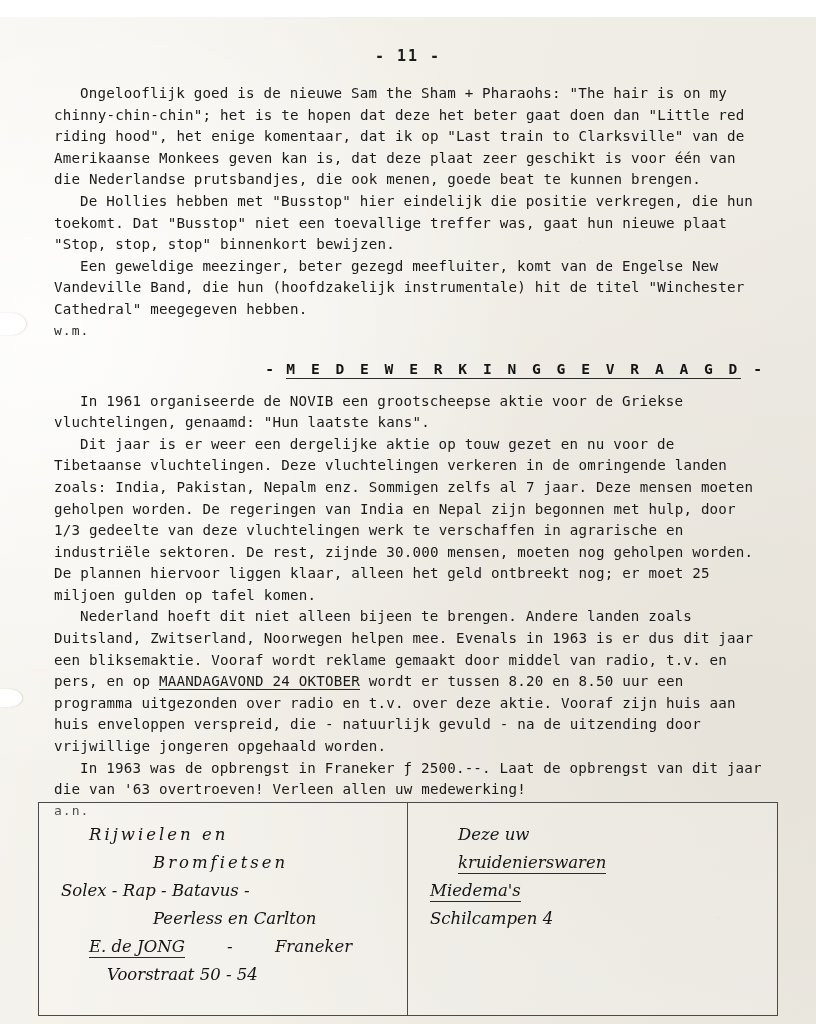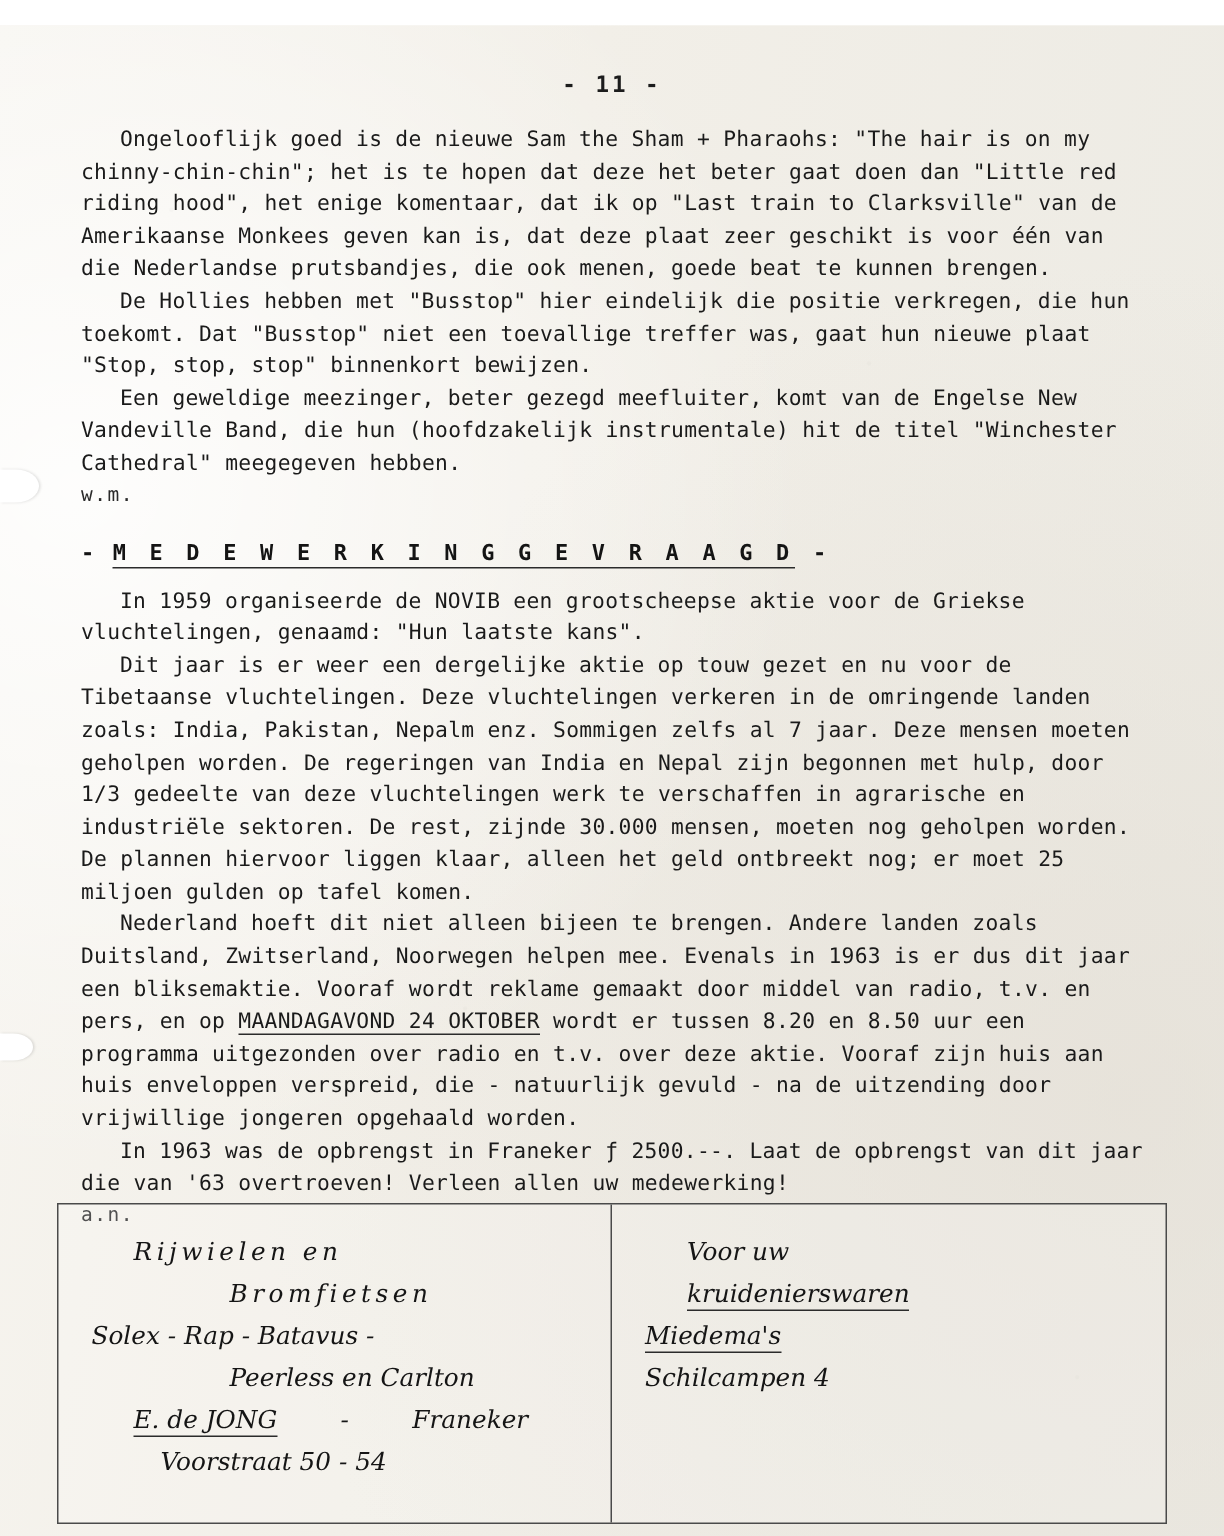--- a/index.html
+++ b/index.html
@@ -72,21 +72,21 @@
   }
 
   .signature {
     text-align: left;
     font-size: 13px;
     letter-spacing: 1px;
     color: #2a2a2a;
     margin: 2px 86px 0 0;
   }
   .section-heading {
-    text-align: left;
+    text-align: right;
     font-size: 14.6px;
     letter-spacing: 3.5px;
     color: #141414;
     margin: 22px 0 14px 0;
     font-weight: 700;
   }
   .section-heading span.u {
     border-bottom: 1px solid #2b2b2b;
     padding-bottom: 1px;
   }
@@ -158,21 +158,21 @@
 
   <div class="signature">w.m.</div>
 
   <div class="section-heading">
     <span class="dash">-</span>
     <span class="u">M E D E W E R K I N G   G E V R A A G D</span>
     <span class="dash">-</span>
   </div>
 
   <div class="body-text">
-    <p>In 1959 organiseerde de NOVIB een grootscheepse aktie voor de Griekse vluchtelingen, genaamd: "Hun laatste kans".</p>
+    <p>In 1961 organiseerde de NOVIB een grootscheepse aktie voor de Griekse vluchtelingen, genaamd: "Hun laatste kans".</p>
     <p>Dit jaar is er weer een dergelijke aktie op touw gezet en nu voor de Tibetaanse vluchtelingen. Deze vluchtelingen verkeren in de omringende landen zoals: India, Pakistan, Nepalm enz. Sommigen zelfs al 7 jaar. Deze mensen moeten geholpen worden. De regeringen van India en Nepal zijn begonnen met hulp, door 1/3 gedeelte van deze vluchtelingen werk te verschaffen in agrarische en industriële sektoren. De rest, zijnde 30.000 mensen, moeten nog geholpen worden. De plannen hiervoor liggen klaar, alleen het geld ontbreekt nog; er moet 25 miljoen gulden op tafel komen.</p>
     <p><span>Nederland hoeft dit niet alleen bijeen te brengen. Andere landen zoals Duitsland, Zwitserland, Noorwegen helpen mee. Evenals in 1963 is er dus dit jaar een bliksemaktie. Vooraf wordt reklame gemaakt door middel van radio, t.v. en pers, en op </span><span class="u-inline">MAANDAGAVOND 24 OKTOBER</span><span> wordt er tussen 8.20 en 8.50 uur een programma uitgezonden over radio en t.v. over deze aktie. Vooraf zijn huis aan huis enveloppen verspreid, die - natuurlijk gevuld - na de uitzending door vrijwillige jongeren opgehaald worden.</span></p>
     <p>In 1963 was de opbrengst in Franeker ƒ 2500.--. Laat de opbrengst van dit jaar die van '63 overtroeven! Verleen allen uw medewerking!</p>
   </div>
 
   <div class="signature">a.n.</div>
 
   <div class="ads">
 
     <div class="ad left">
@@ -182,21 +182,21 @@
       <div class="ad-line indent2">Peerless en Carlton</div>
       <div class="ad-row">
         <div class="ad-line indent3"><span class="uu">E. de JONG</span></div>
         <div class="ad-line dash-col">-</div>
         <div class="ad-line">Franeker</div>
       </div>
       <div class="ad-line indent1">Voorstraat 50 - 54</div>
     </div>
 
     <div class="ad right">
-      <div class="ad-line indent3">Voor uw</div>
+      <div class="ad-line indent3">Deze uw</div>
       <div class="ad-line indent3"><span class="uu">kruidenierswaren</span></div>
       <div class="ad-line"><span class="uu">Miedema's</span></div>
       <div class="ad-line">Schilcampen 4</div>
     </div>
 
   </div>
 
 </div>
 
 </body></html>

